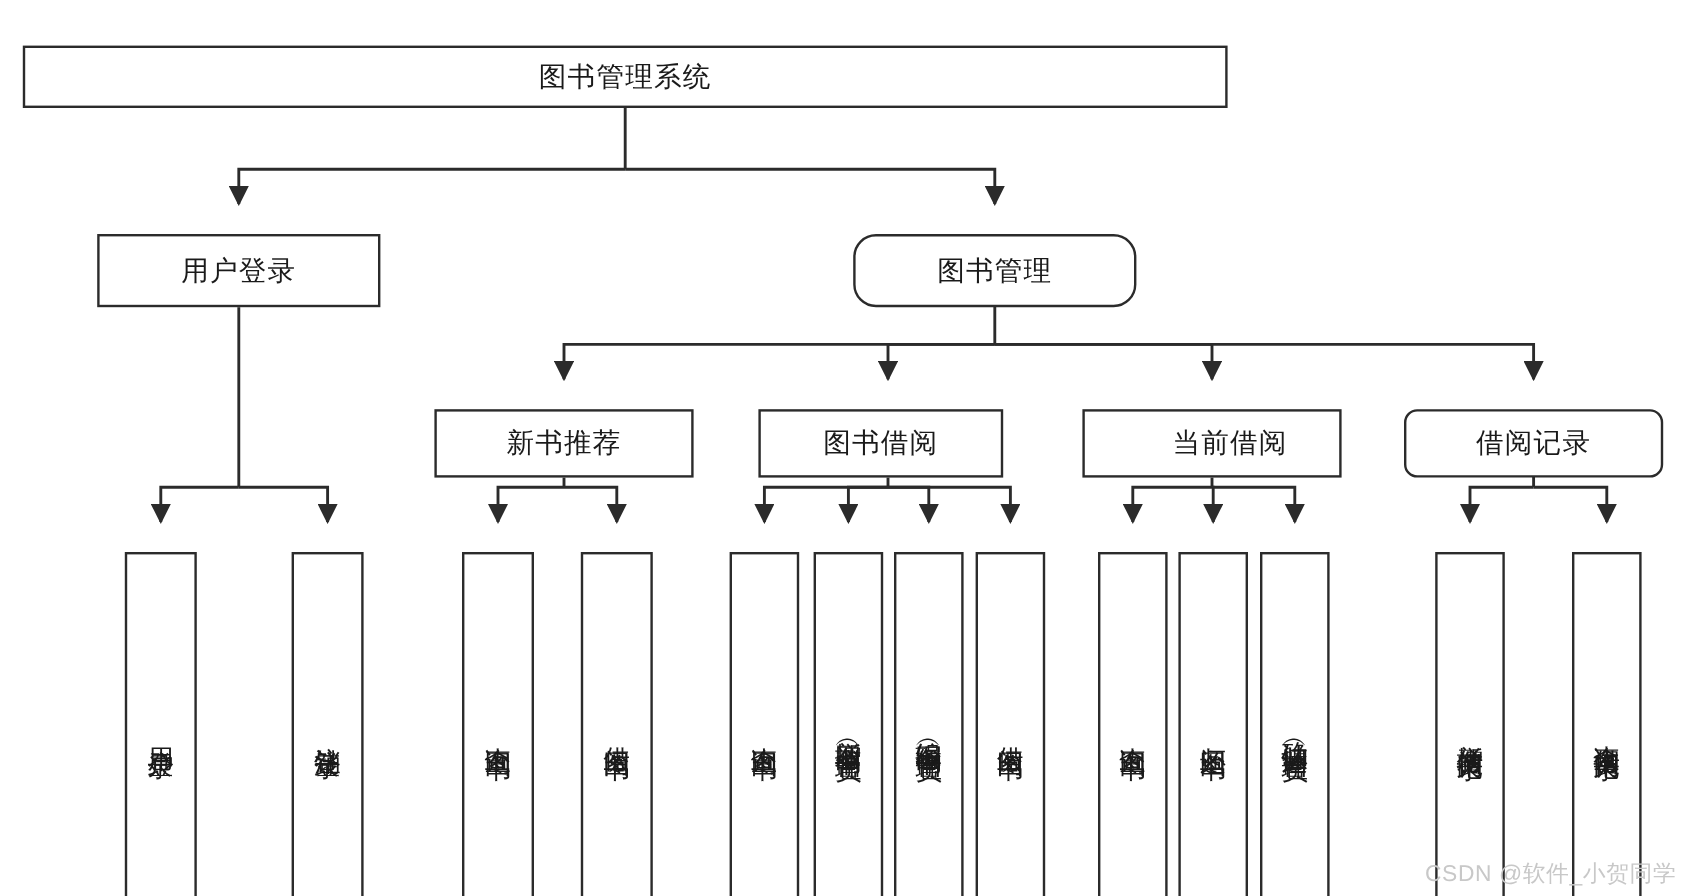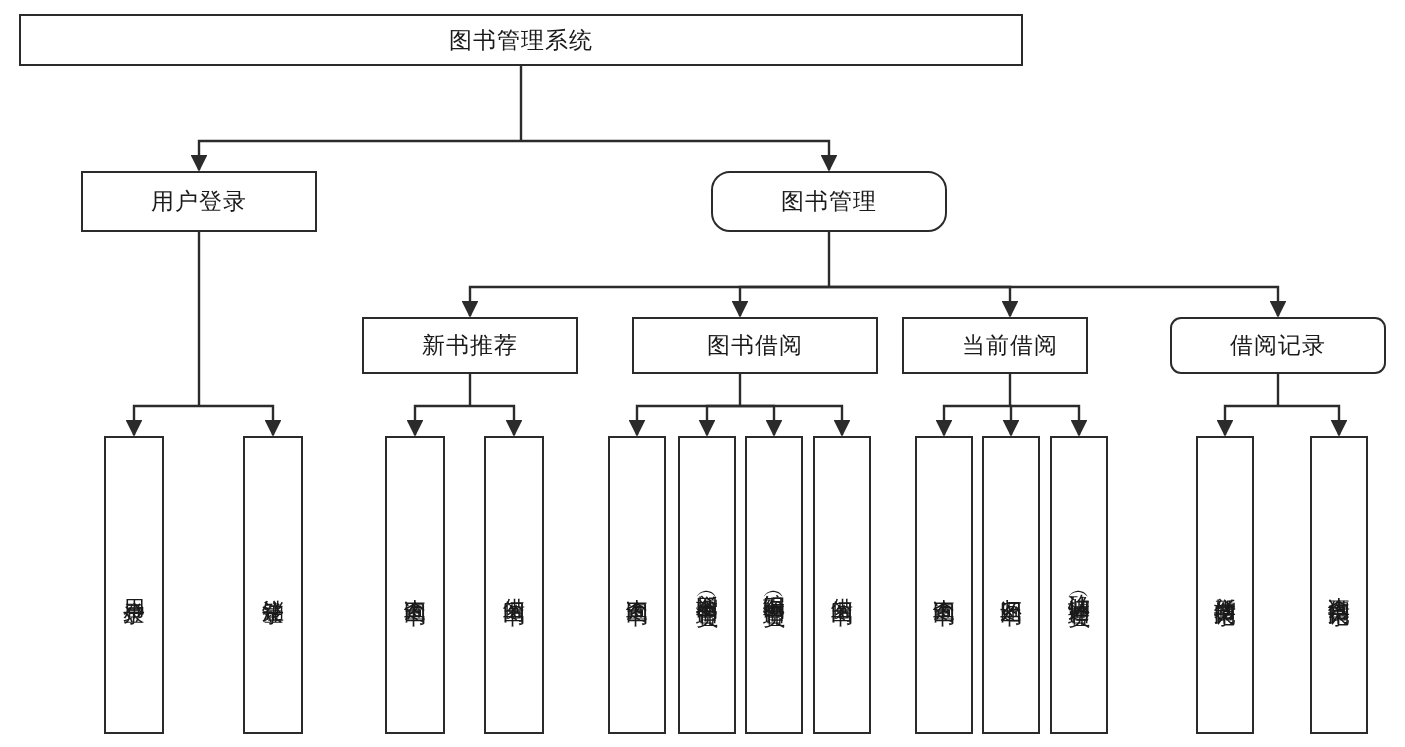--- a/index.html
+++ b/index.html
@@ -27,20 +27,21 @@
   }
   .node {
     position: absolute;
     box-sizing: border-box;
     background: #ffffff;
     border: 2px solid #2b2b2b;
     display: flex;
     align-items: center;
     justify-content: center;
     color: #1a1a1a;
+    margin-top: 24px;
   }
   .node.horiz {
     font-size: 23px;
     letter-spacing: 1px;
   }
   .node.vert {
     writing-mode: vertical-rl;
     text-orientation: upright;
     font-size: 22px;
     letter-spacing: 2px;
@@ -115,24 +116,24 @@
       </div>
       <div class="node horiz" style="left: 81px; top: 171px; width: 236px; height: 61px;">
         <span class="label">用户登录</span>
       </div>
       <div class="node horiz" style="left: 711px; top: 171px; width: 236px; height: 61px; border-radius: 19px;">
         <span class="label">图书管理</span>
       </div>
       <div class="node horiz" style="left: 362px; top: 317px; width: 216px; height: 57px;">
         <span class="label">新书推荐</span>
       </div>
-      <div class="node horiz" style="left: 632px; top: 317px; width: 246px; height: 57px;">
+      <div class="node horiz" style="left: 632px; top: 317px; width: 204px; height: 57px;">
         <span class="label">图书借阅</span>
       </div>
-      <div class="node horiz" style="left: 902px; top: 317px; width: 186px; height: 57px; padding-left: 30px;">
+      <div class="node horiz" style="left: 902px; top: 317px; width: 216px; height: 57px; padding-left: 30px;">
         <span class="label">当前借阅</span>
       </div>
       <div class="node horiz" style="left: 1170px; top: 317px; width: 216px; height: 57px; border-radius: 11px;">
         <span class="label">借阅记录</span>
       </div>
       <div class="node vert" style="left: 104px; top: 436px; width: 60px; height: 298px;">
         <span class="label">用户登录</span>
       </div>
       <div class="node vert" style="left: 243px; top: 436px; width: 60px; height: 298px;">
         <span class="label">注销登录</span>
@@ -165,13 +166,14 @@
         <span class="label">确认归还（管理员）</span>
       </div>
       <div class="node vert" style="left: 1196px; top: 436px; width: 58px; height: 298px;">
         <span class="label">新增借阅记录</span>
       </div>
       <div class="node vert" style="left: 1310px; top: 436px; width: 58px; height: 298px;">
         <span class="label">查询借阅记录</span>
       </div>
     </div>
 
+  <div id="watermark">CSDN @软件_小贺同学</div>
 </div>
 
 </body></html>

